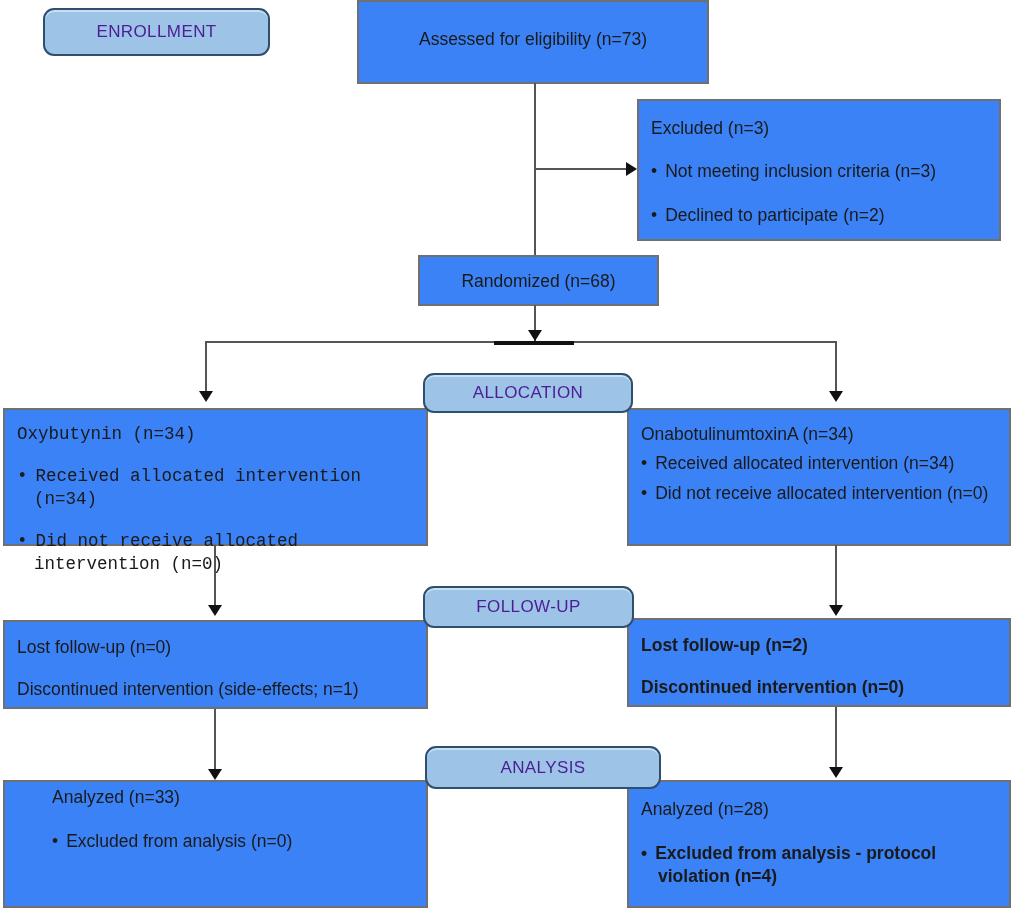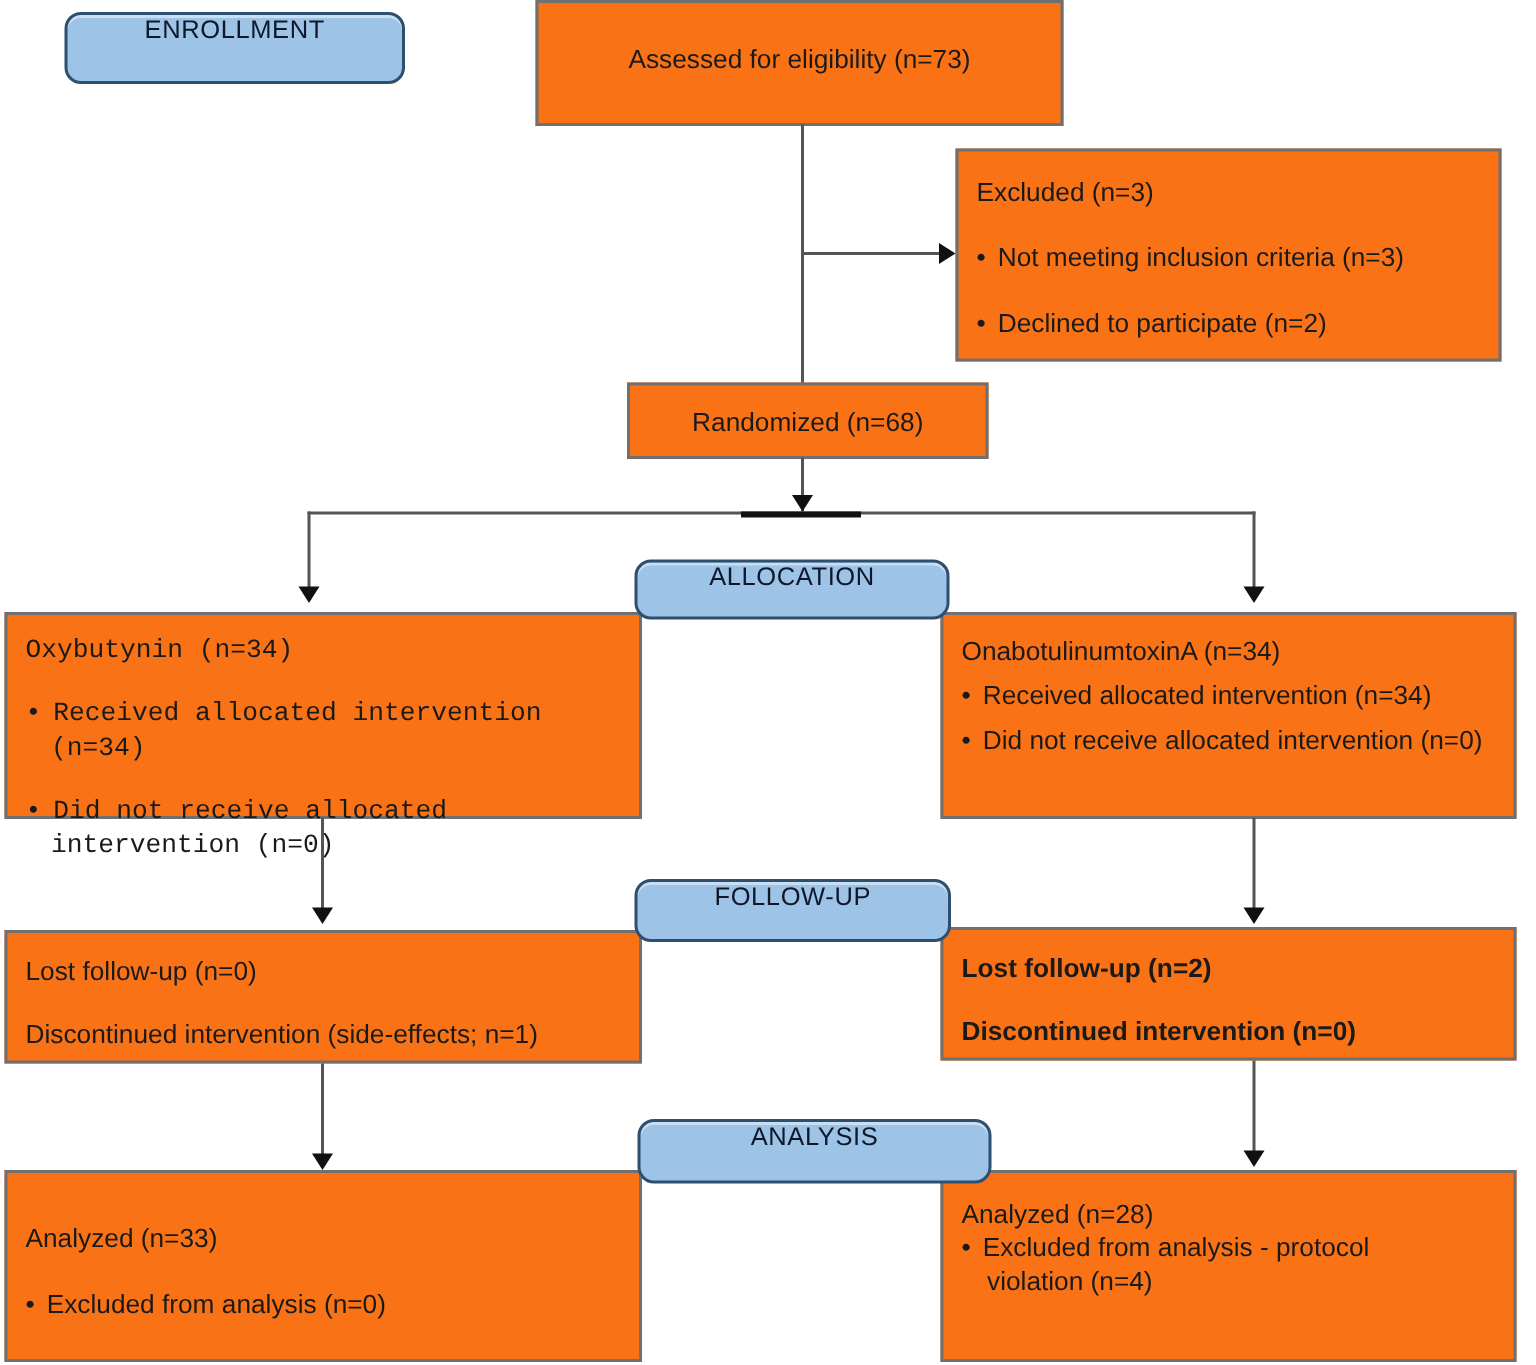--- a/index.html
+++ b/index.html
@@ -1,34 +1,34 @@
 <!DOCTYPE html>
 <html><head>
 <meta charset="utf-8">
 <style>
   html,body{margin:0;padding:0;background:#ffffff;}
   body{width:1024px;height:910px;position:relative;overflow:hidden;
        font-family:"Liberation Sans","DejaVu Sans",sans-serif;color:#1a1a1a;}
   #canvas{position:absolute;left:0;top:0;width:1024px;height:910px;}
 
   
-  .box{position:absolute;background:#f97316;border:2px solid #707070;
+  .box{position:absolute;background:#3b82f6;border:2px solid #707070;
        box-sizing:border-box;}
   .box .txt{position:absolute;left:12px;right:10px;}
   .line{display:block;font-size:17.5px;line-height:1.28;white-space:nowrap;}
   .bullet{display:block;font-size:17.5px;line-height:1.28;
           padding-left:17px;text-indent:-17px;}
   .bullet.wrap{white-space:normal;}
   .bullet::before{content:"\2022";padding-right:8px;}
 
   
   .badge{position:absolute;box-sizing:border-box;
          background:#9dc3e6;border:2px solid #2f4f6f;border-radius:11px;
-         display:flex;justify-content:center;
-         font-size:17px;letter-spacing:.4px;color:#0f172a;
+         display:flex;align-items:center;justify-content:center;
+         font-size:17px;letter-spacing:.4px;color:#4c1d95;
          box-shadow:inset 0 2px 0 rgba(255,255,255,.45);
          z-index:5;}
 
   
   .vline{position:absolute;width:2px;background:#555;z-index:1;}
   .hline{position:absolute;height:2px;background:#555;z-index:1;}
   .arrow-d{position:absolute;width:0;height:0;z-index:2;
            border-left:7px solid transparent;border-right:7px solid transparent;
            border-top:11px solid #111;}
   .arrow-r{position:absolute;width:0;height:0;z-index:2;
@@ -109,30 +109,30 @@
   </div>
 
   <div class="box" style="left:627px;top:618px;width:384px;height:89px;">
     <div class="txt" style="top:14px;font-weight:bold;">
       <span class="line">Lost follow-up (n=2)</span>
       <span class="line" style="margin-top:20px;">Discontinued intervention (n=0)</span>
     </div>
   </div>
 
   <div class="box" style="left:3px;top:780px;width:425px;height:128px;">
-    <div class="txt" style="top:32px;">
+    <div class="txt" style="top:4px;margin-left:35px;">
       <span class="line">Analyzed (n=33)</span>
       <span class="bullet" style="margin-top:22px;">Excluded from analysis (n=0)</span>
     </div>
   </div>
 
   <div class="box" style="left:627px;top:780px;width:384px;height:128px;">
     <div class="txt" style="top:16px;right:40px;">
       <span class="line">Analyzed (n=28)</span>
-      <span class="bullet wrap" style="">Excluded from analysis - protocol violation (n=4)</span>
+      <span class="bullet wrap" style="margin-top:22px;font-weight:bold;">Excluded from analysis - protocol violation (n=4)</span>
     </div>
   </div>
 
   <div class="badge" style="left:43px;top:8px;width:227px;height:48px;">
     <span>ENROLLMENT</span>
   </div>
 
   <div class="badge" style="left:423px;top:586px;width:211px;height:42px;">
     <span>FOLLOW-UP</span>
   </div>

